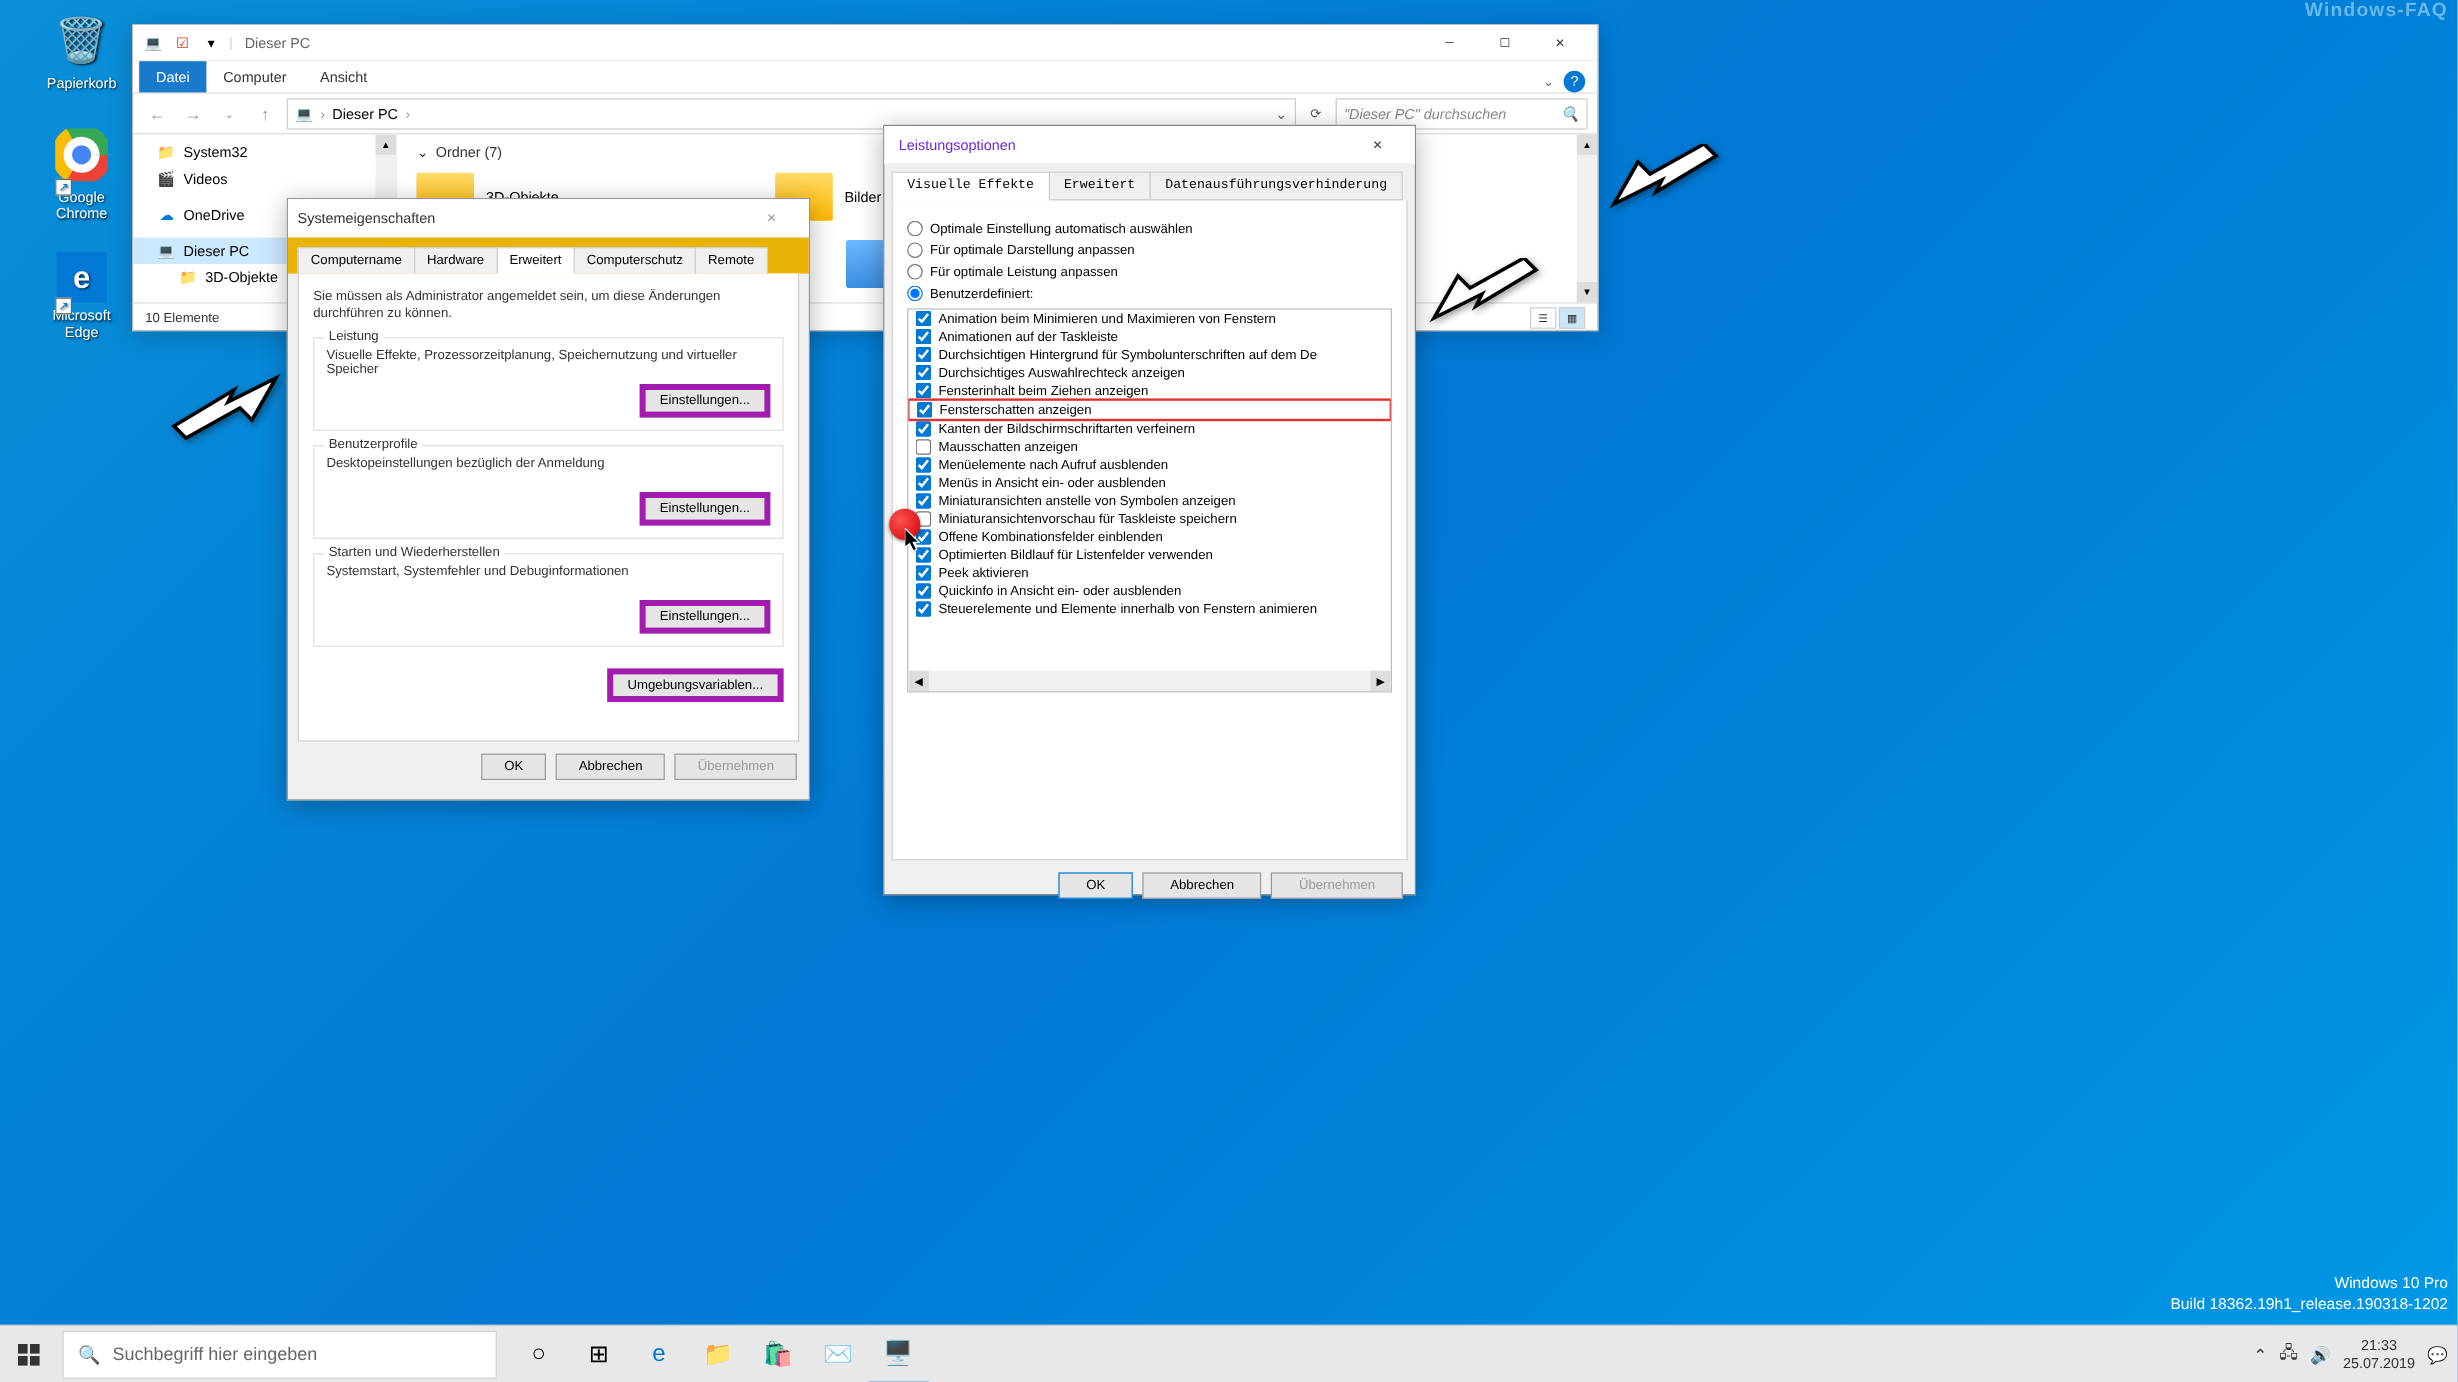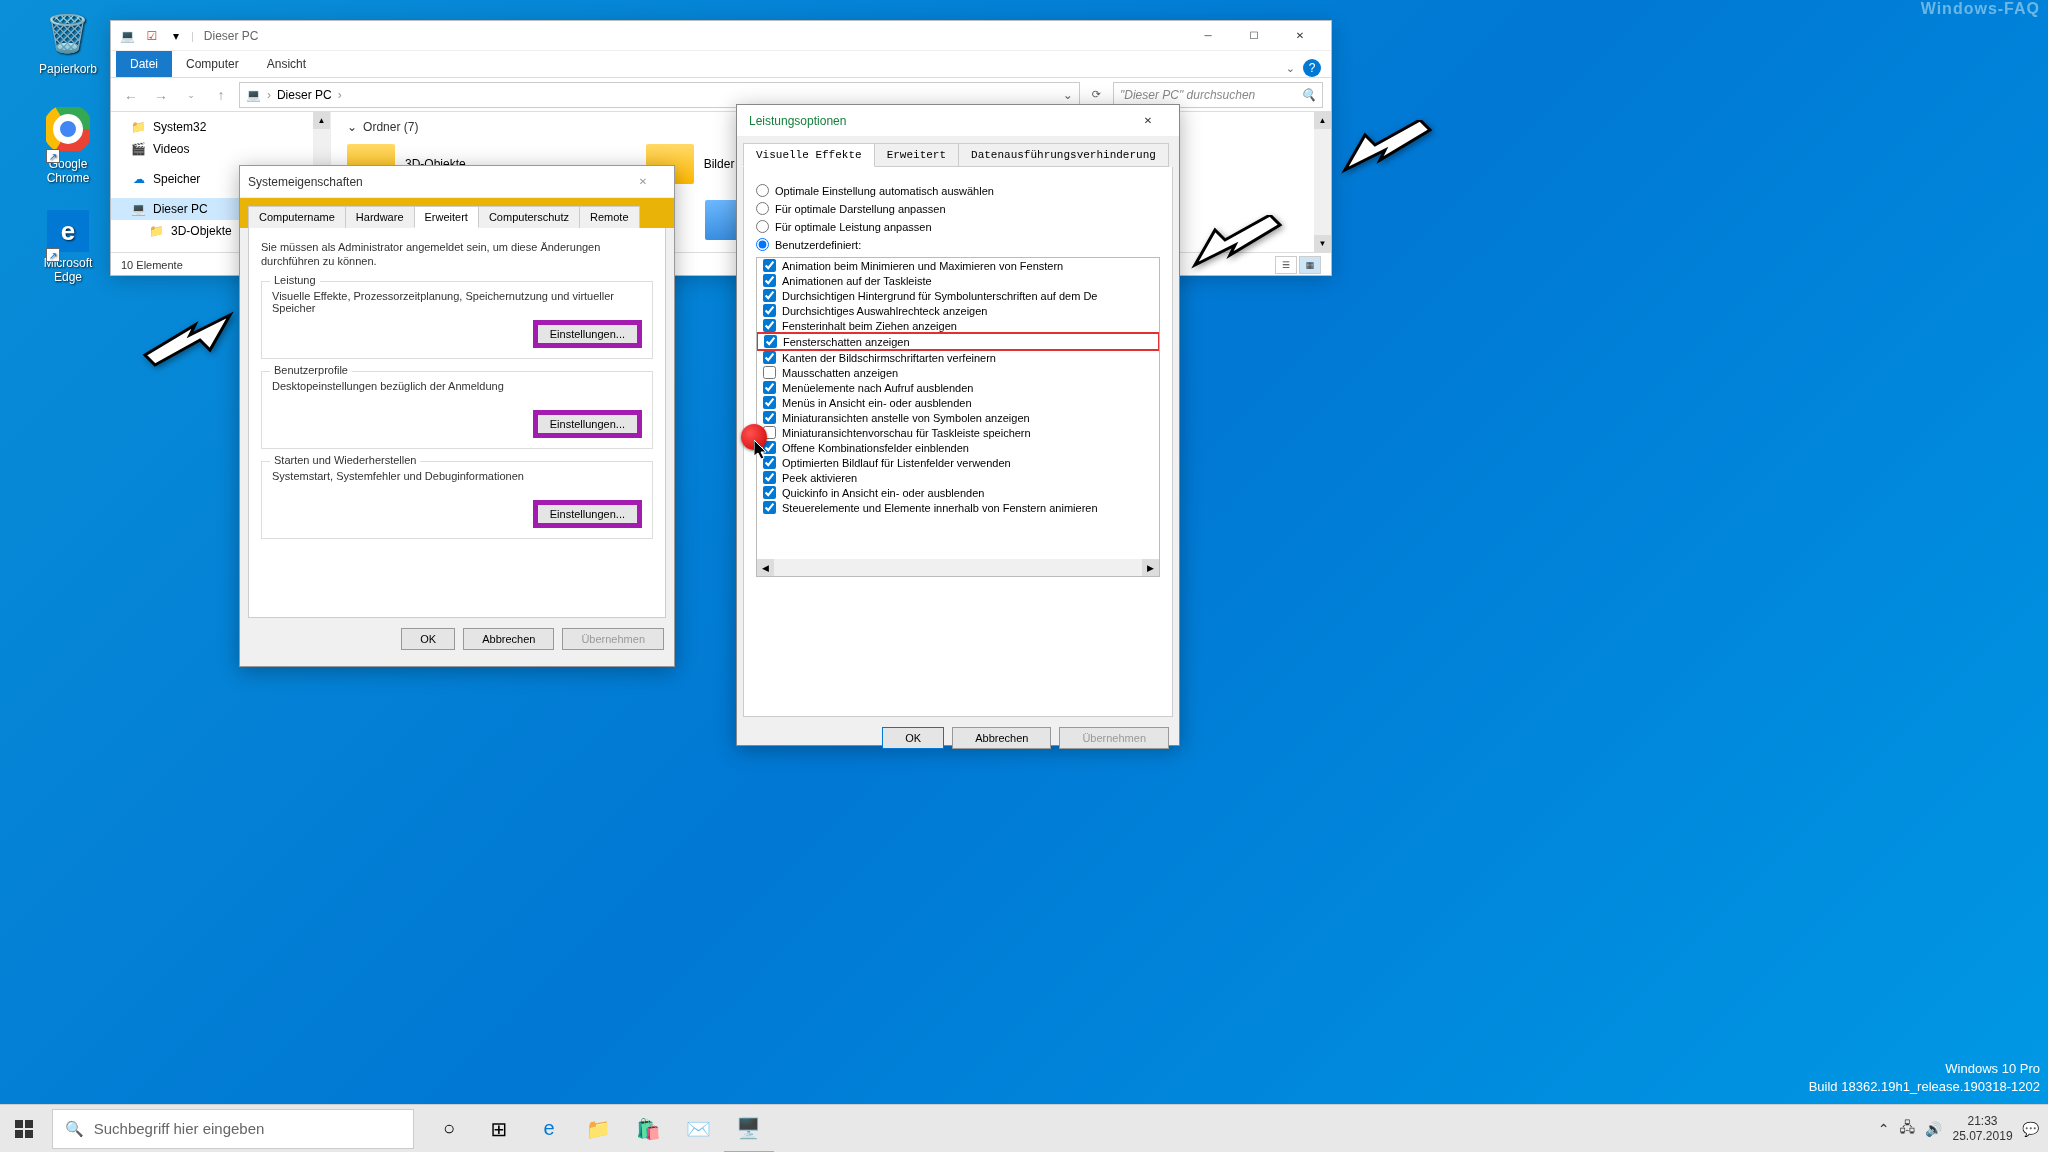--- a/index.html
+++ b/index.html
@@ -187,21 +187,21 @@
           <span class="tree-icon">📁</span>
           <span>System32</span>
         </div>
       <div class="tree-item">
           <span class="tree-icon">🎬</span>
           <span>Videos</span>
         </div>
       <div style="height:8px;"></div>
       <div class="tree-item">
           <span class="tree-icon" style="color:#0078d4;">☁</span>
-          <span>Speicher</span>
+          <span>OneDrive</span>
         </div>
       <div style="height:8px;"></div>
       <div class="tree-item selected">
           <span class="tree-icon">💻</span>
           <span>Dieser PC</span>
         </div>
       <div class="tree-item" style="padding-left:38px;">
           <span class="tree-icon">📁</span>
           <span>3D-Objekte</span>
         </div>
@@ -273,31 +273,34 @@
       <button class="sp-btn">Einstellungen...</button>
       <div style="clear:both;"></div>
     </div>
     <div class="sp-group">
       <div class="sp-group-title">Starten und Wiederherstellen</div>
       <div>Systemstart, Systemfehler und Debuginformationen</div>
       <br>
       <button class="sp-btn">Einstellungen...</button>
       <div style="clear:both;"></div>
     </div>
+    <div class="sp-btn-row">
+      <button class="sp-btn" style="float:none;">Umgebungsvariablen...</button>
+    </div>
   </div>
   <div class="sp-footer">
     <button>OK</button>
     <button>Abbrechen</button>
     <button disabled="">Übernehmen</button>
   </div>
 </div>
 
 <div class="perfopts">
   <div class="title-bar">
-    <div class="title" style="color:#15803d;padding-left:4px;">Leistungsoptionen</div>
+    <div class="title" style="color:#6d28d9;padding-left:4px;">Leistungsoptionen</div>
     <div class="win-ctrl">✕</div>
   </div>
   <div class="po-tabs">
     <div class="po-tab active">Visuelle Effekte</div>
     <div class="po-tab">Erweitert</div>
     <div class="po-tab">Datenausführungsverhinderung</div>
   </div>
   <div class="po-body">
     <label class="po-radio">
         <input type="radio" name="vr" style="">

